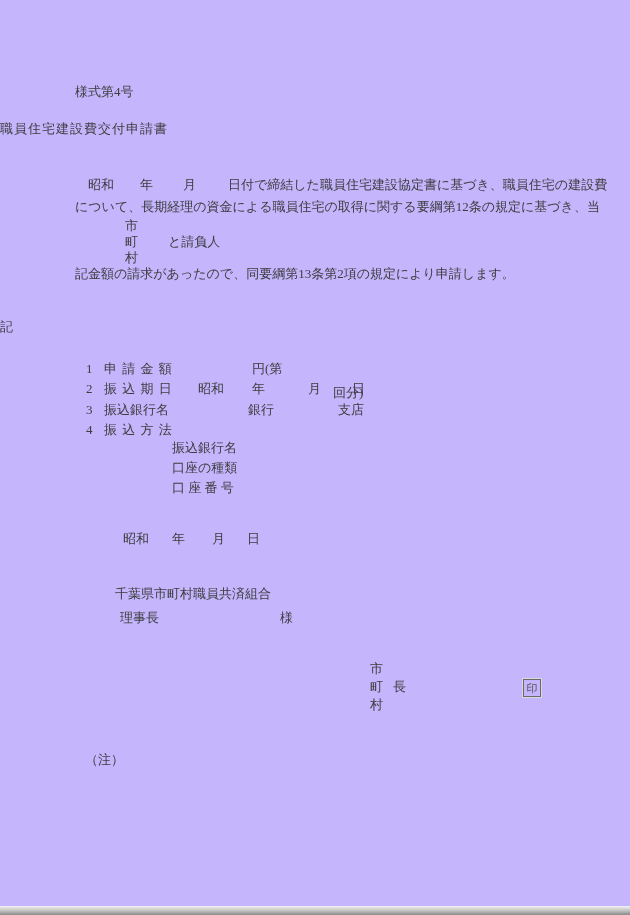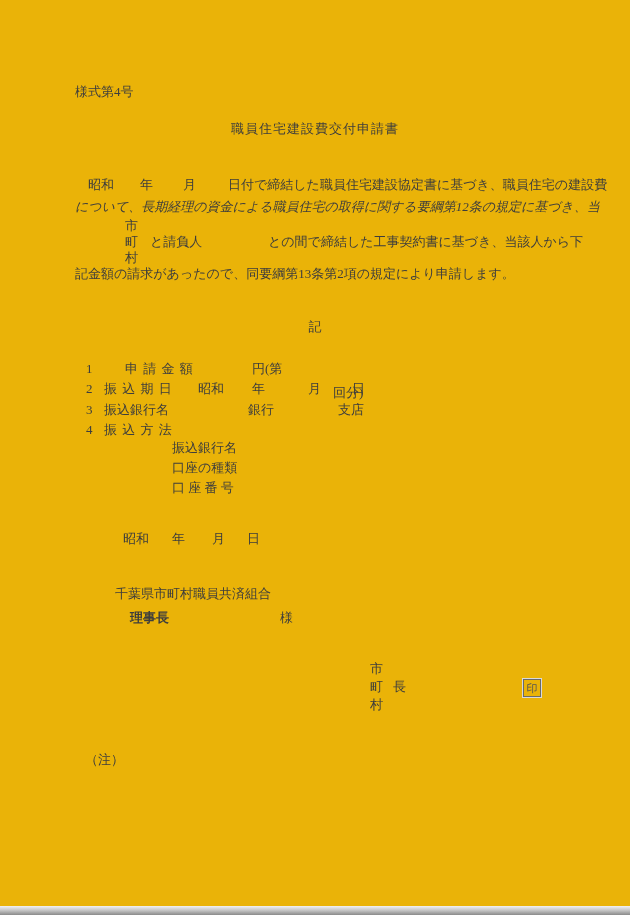--- a/index.html
+++ b/index.html
@@ -1,23 +1,23 @@
 <!DOCTYPE html>
 <html><head>
 <meta charset="utf-8">
 <style>
   html,body { margin:0; padding:0; background:#e9e9e9; }
   .page {
     position:relative; width:630px; height:915px; margin:0 auto;
-    background:#eab308;
+    background:#c4b5fd;
     font-family:"Liberation Serif","DejaVu Serif",serif;
     font-size:13px; color:#3d3d3d; overflow:hidden;
   }
   .t { position:absolute; white-space:pre; line-height:15px; }
-  .center { left:0; width:100%; text-align:center; }
+  .center { left:0; width:100%; text-align:left; }
   .seal {
     position:absolute; left:523px; top:679px; width:16px; height:16px;
     border:1px solid #6a6a6a; outline:1px solid #d9d9d9;
     display:flex; align-items:center; justify-content:center;
     font-size:11px; color:#555;
   }
   .scan-edge {
     position:absolute; left:0; bottom:0; width:100%; height:9px;
     background:linear-gradient(to bottom,#f2f2f2 0%,#c9c9c9 45%,#8a8a8a 100%);
   }
@@ -28,34 +28,33 @@
 <div class="page">
 
   <span class="t" style="left:75px; top:84px;">様式第4号</span>
   <div class="t center" style="top:121px; letter-spacing:1px;">職員住宅建設費交付申請書</div>
 
   <span class="t" style="left:88px;  top:177px;">昭和</span>
   <span class="t" style="left:140px; top:177px;">年</span>
   <span class="t" style="left:183px; top:177px;">月</span>
   <span class="t" style="left:228px; top:177px;">日付で締結した職員住宅建設協定書に基づき、職員住宅の建設費</span>
 
-  <span class="t" style="left:75px; top:199px;font-style:italic;">について、長期経理の資金による職員住宅の取得に関する要綱第12条の規定に基づき、当</span>
+  <span class="t" style="left:75px; top:199px;">について、長期経理の資金による職員住宅の取得に関する要綱第12条の規定に基づき、当</span>
 
   <span class="t" style="left:125px; top:218px;">市</span>
   <span class="t" style="left:125px; top:234px;">町</span>
-  <span class="t" style="left:150px; top:234px;font-family:Liberation Serif, serif;">と請負人</span>
-  <span class="t" style="left:268px; top:234px;">との間で締結した工事契約書に基づき、当該人から下</span>
+  <span class="t" style="left:168px; top:234px;font-family:Liberation Serif, serif;">と請負人</span>
   <span class="t" style="left:125px; top:250px;">村</span>
 
   <span class="t" style="left:75px; top:266px;">記金額の請求があったので、同要綱第13条第2項の規定により申請します。</span>
 
   <div class="t center" style="top:319px;">記</div>
 
   <span class="t" style="left:86px;  top:361px;">1</span>
-  <span class="t" style="left:104px; top:361px; letter-spacing:1px;margin-left:21px;">申 請 金 額</span>
+  <span class="t" style="left:104px; top:361px; letter-spacing:1px;">申 請 金 額</span>
   <span class="t" style="left:252px; top:361px;">円(第</span>
   <span class="t" style="left:333px; top:361px;margin-top:24px;">回分)</span>
 
   <span class="t" style="left:86px;  top:381px;">2</span>
   <span class="t" style="left:104px; top:381px; letter-spacing:1px;">振 込 期 日</span>
   <span class="t" style="left:198px; top:381px;">昭和</span>
   <span class="t" style="left:252px; top:381px;">年</span>
   <span class="t" style="left:308px; top:381px;">月</span>
   <span class="t" style="left:352px; top:381px;">日</span>
 
@@ -70,21 +69,21 @@
   <span class="t" style="left:172px; top:440px;">振込銀行名</span>
   <span class="t" style="left:172px; top:460px;">口座の種類</span>
   <span class="t" style="left:172px; top:480px;">口 座 番 号</span>
 
   <span class="t" style="left:123px; top:531px;">昭和</span>
   <span class="t" style="left:172px; top:531px;">年</span>
   <span class="t" style="left:212px; top:531px;">月</span>
   <span class="t" style="left:247px; top:531px;">日</span>
 
   <span class="t" style="left:115px; top:586px;">千葉県市町村職員共済組合</span>
-  <span class="t" style="left:130px; top:610px;font-weight:bold;">理事長</span>
+  <span class="t" style="left:120px; top:610px;">理事長</span>
   <span class="t" style="left:280px; top:610px;">様</span>
 
   <span class="t" style="left:370px; top:661px;">市</span>
   <span class="t" style="left:370px; top:679px;">町</span>
   <span class="t" style="left:393px; top:679px;">長</span>
   <span class="t" style="left:370px; top:697px;">村</span>
   <div class="seal">
     <span>印</span>
   </div>
 

